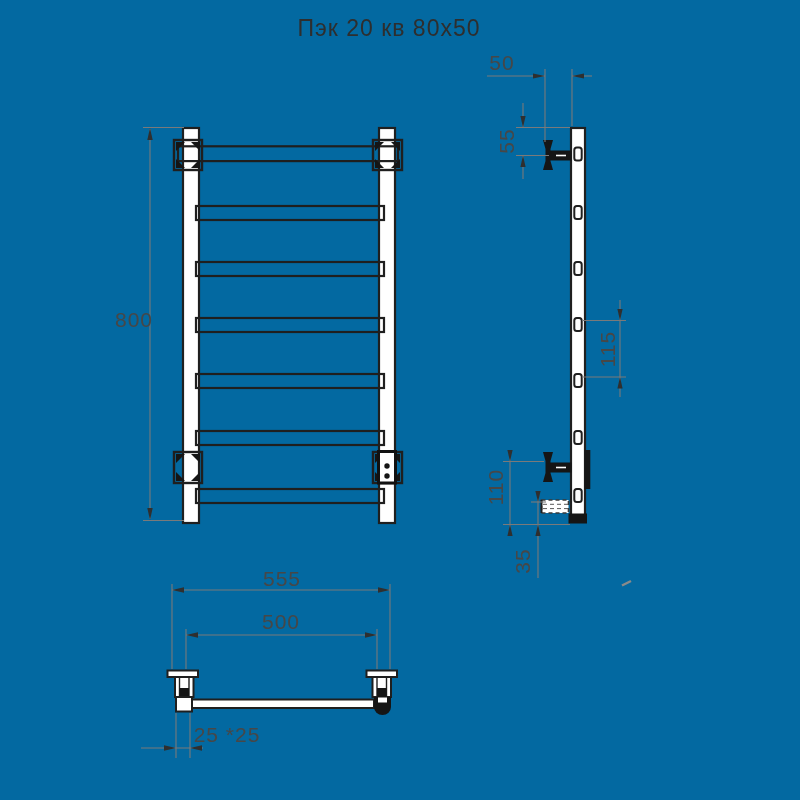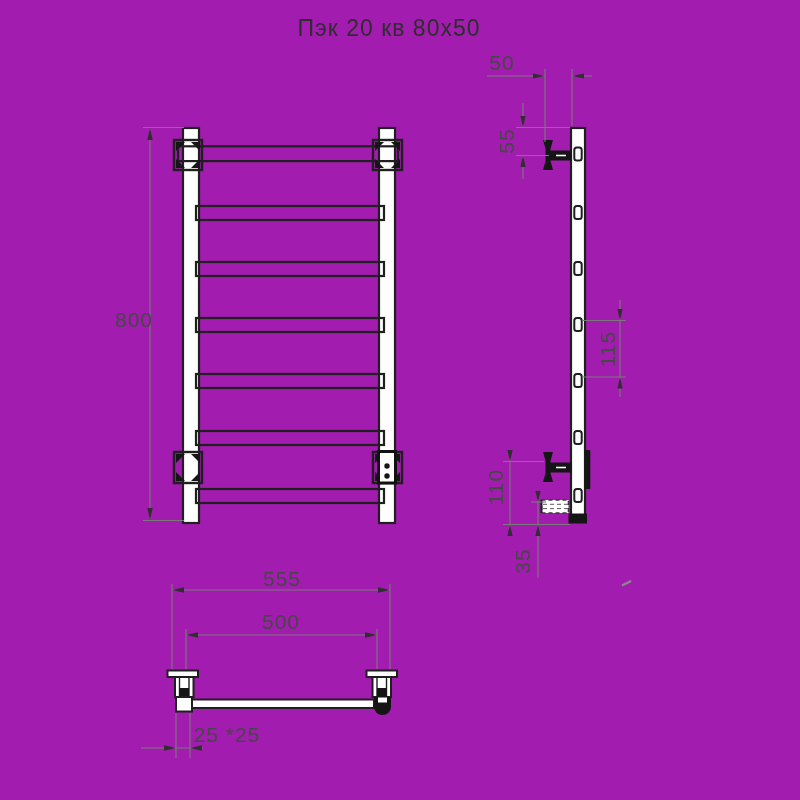--- a/index.html
+++ b/index.html
@@ -1,16 +1,16 @@
 <!DOCTYPE html>
 <html><head>
 <meta charset="utf-8">
 <style>
   html,body{margin:0;padding:0;background:#ffffff;}
-  .stage{width:800px;height:800px;background:#a21caf;position:relative;font-family:"Liberation Sans",sans-serif;}
+  .stage{width:800px;height:800px;background:#0369a1;position:relative;font-family:"Liberation Sans",sans-serif;}
   svg{display:block;}
   .obj{stroke:#1f1f1f;stroke-width:2.2;fill:none;}
   .objf{stroke:#1f1f1f;stroke-width:2.2;fill:#ffffff;}
   .thick{stroke:#111;stroke-width:3;fill:#ffffff;}
   .solid{fill:#151515;stroke:none;}
   .dimline{stroke:#7a7a7a;stroke-width:1.1;fill:none;}
   .arrow{fill:#2f2f2f;stroke:none;}
   .dim{font-family:"Liberation Sans",sans-serif;font-size:21px;fill:#474747;letter-spacing:1px;}
   .title-text{font-family:"Liberation Sans",sans-serif;font-size:23px;fill:#2e2e2e;letter-spacing:1px;}
   .dashrect{stroke:#3a3a3a;stroke-width:1.6;fill:#ffffff;stroke-dasharray:4 3;}

